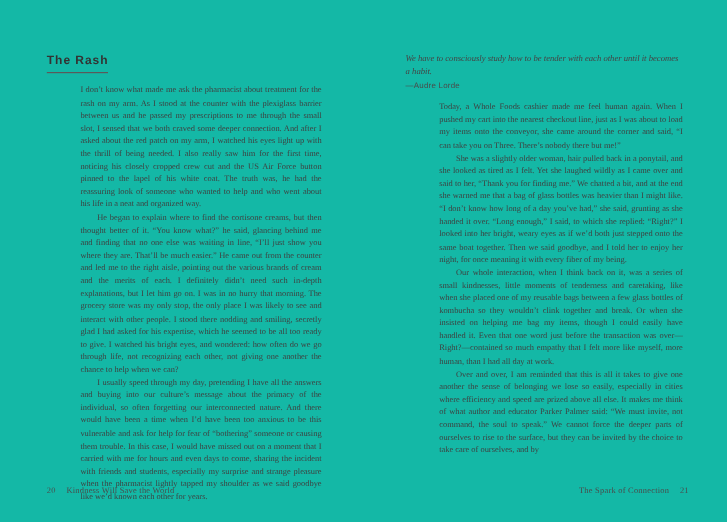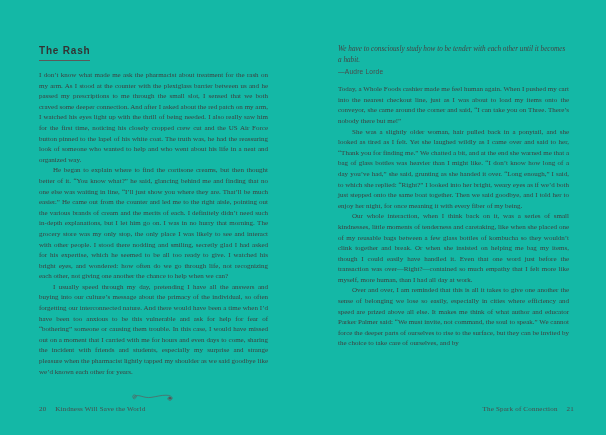--- a/index.html
+++ b/index.html
@@ -36,21 +36,21 @@
   }
 
   .body-text p {
     margin: 0;
     font-size: 7px;
     line-height: 10.6px;
     text-align: justify;
     color: #3f3f3f;
   }
   .body-text p.indented { text-indent: 14px; }
-  .body-text { margin-top: 2px; }
+  .body-text { margin-top: 2px; margin-left: 28px; }
 
   .epigraph {
     margin: 4px 0 0 0;
     font-size: 7.2px;
     line-height: 10.6px;
     font-style: italic;
     color: #444444;
     text-align: left;
   }
   .epigraph-attribution {

